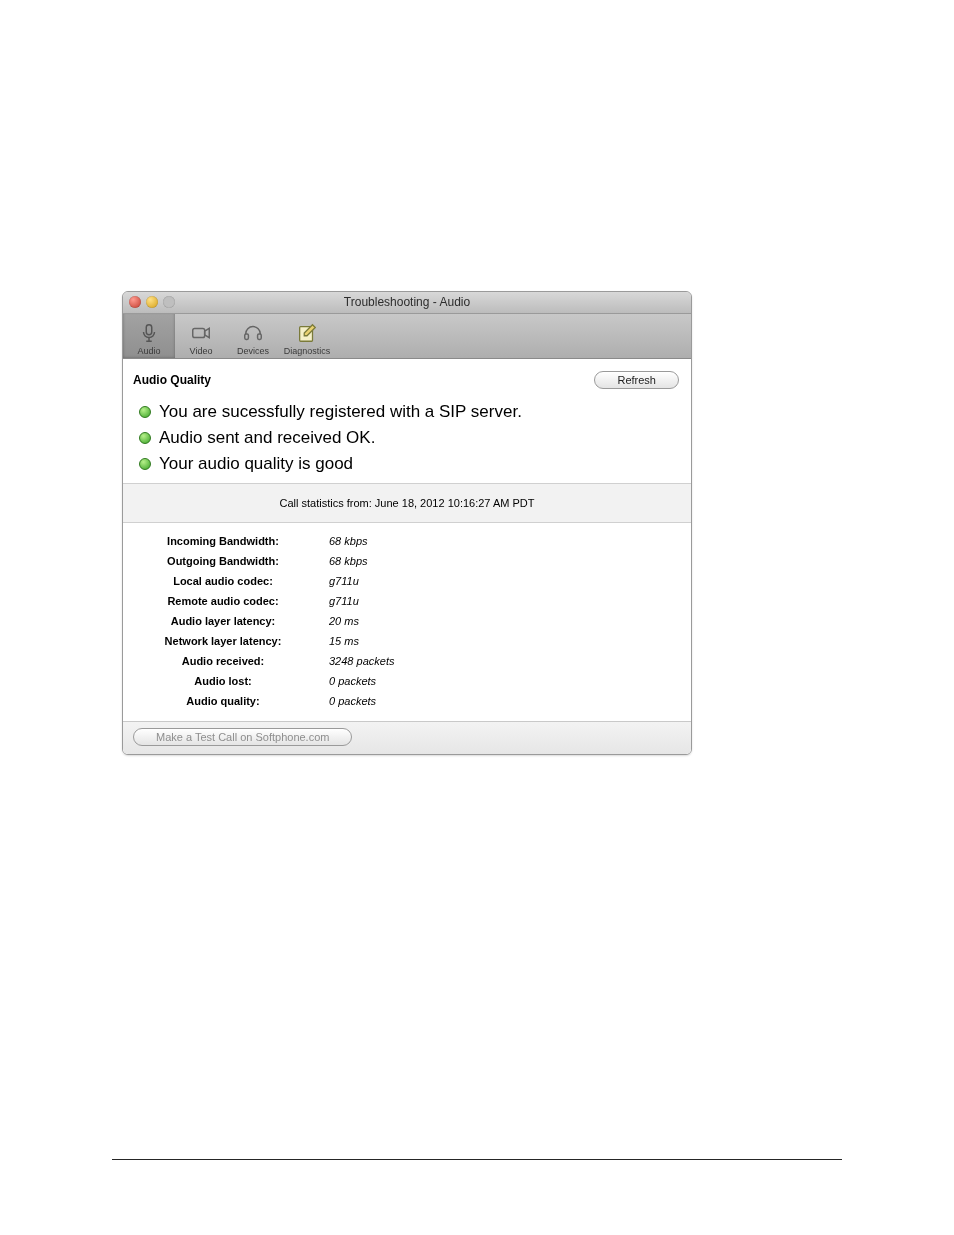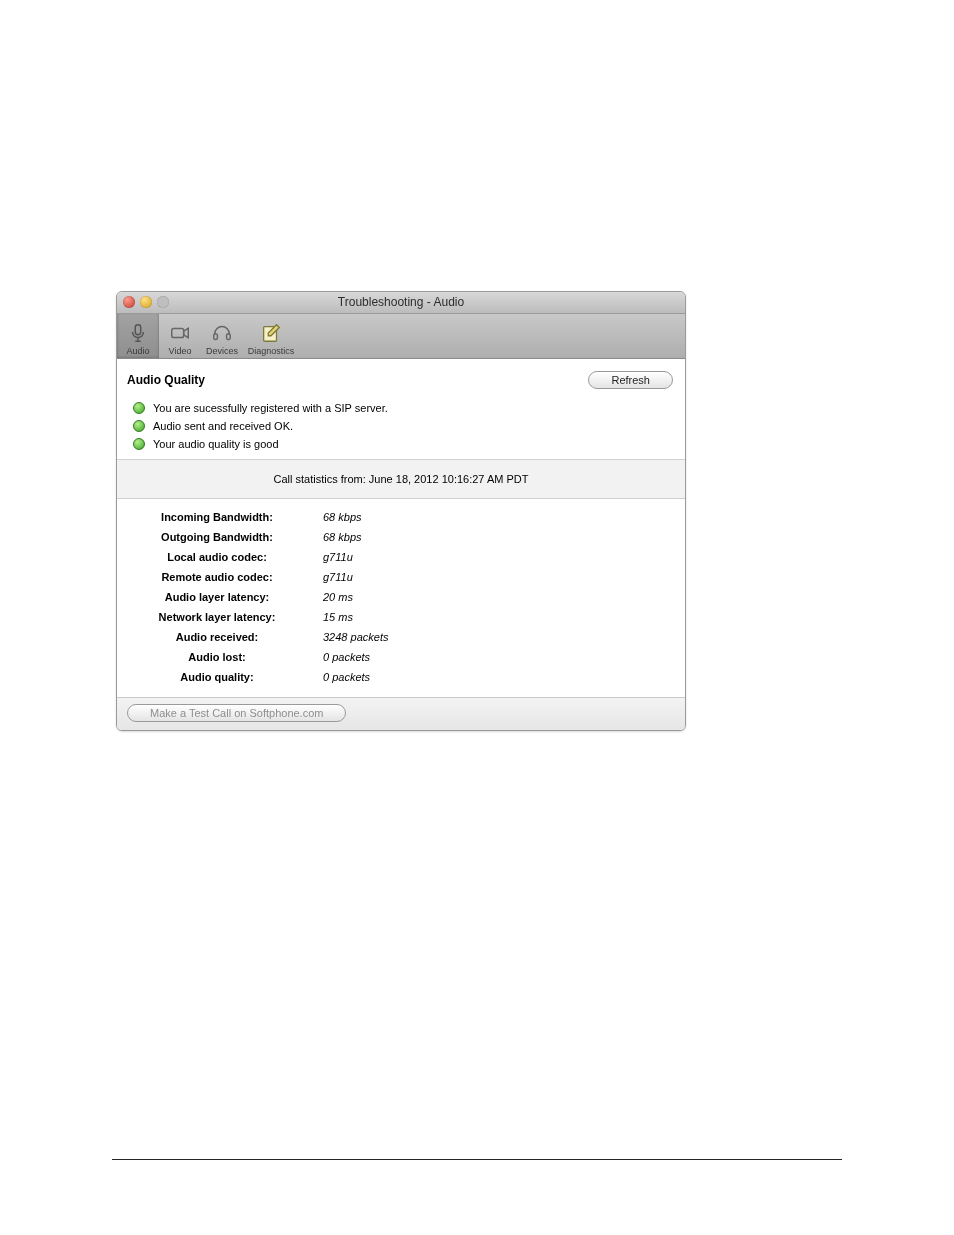--- a/index.html
+++ b/index.html
@@ -12,21 +12,21 @@
     font-size: 11px;
     color: #000;
   }
   .page {
     position: relative;
     width: 954px;
     height: 1235px;
   }
   .window {
     position: absolute;
-    left: 116px;
+    left: 122px;
     top: 291px;
     width: 568px;
     background: #ededed;
     border: 1px solid #9a9a9a;
     border-radius: 6px;
     box-shadow: 0 1px 2px rgba(0,0,0,0.15);
     overflow: hidden;
   }
   
   .titlebar {
@@ -58,21 +58,21 @@
   }
   
   .tabbar {
     height: 44px;
     background: linear-gradient(#c8c8c8, #aeaeae);
     border-bottom: 1px solid #8a8a8a;
     display: flex;
     align-items: flex-end;
   }
   .tab {
-    width: 42px;
+    width: 52px;
     height: 44px;
     display: flex;
     flex-direction: column;
     align-items: center;
     justify-content: flex-end;
     padding-bottom: 2px;
     color: #3a3a3a;
     font-size: 9px;
   }
   .tab.sel {
@@ -113,21 +113,21 @@
   }
   .aqua-btn.disabled { color: #8e8e8e; }
   .status-list {
     padding: 2px 0 6px 16px;
   }
   .status-item {
     display: flex;
     align-items: center;
     gap: 8px;
     padding: 3px 0;
-    font-size: 11px;
+    font-size: 17px;
   }
   .status-dot {
     width: 12px; height: 12px; border-radius: 50%;
     background: radial-gradient(circle at 35% 30%, #b6f08a, #3aa327);
     border: 1px solid #2f7a1d;
     box-sizing: border-box;
   }
   .stats-head {
     background: #f2f2f2;
     border-top: 1px solid #d0d0d0;

